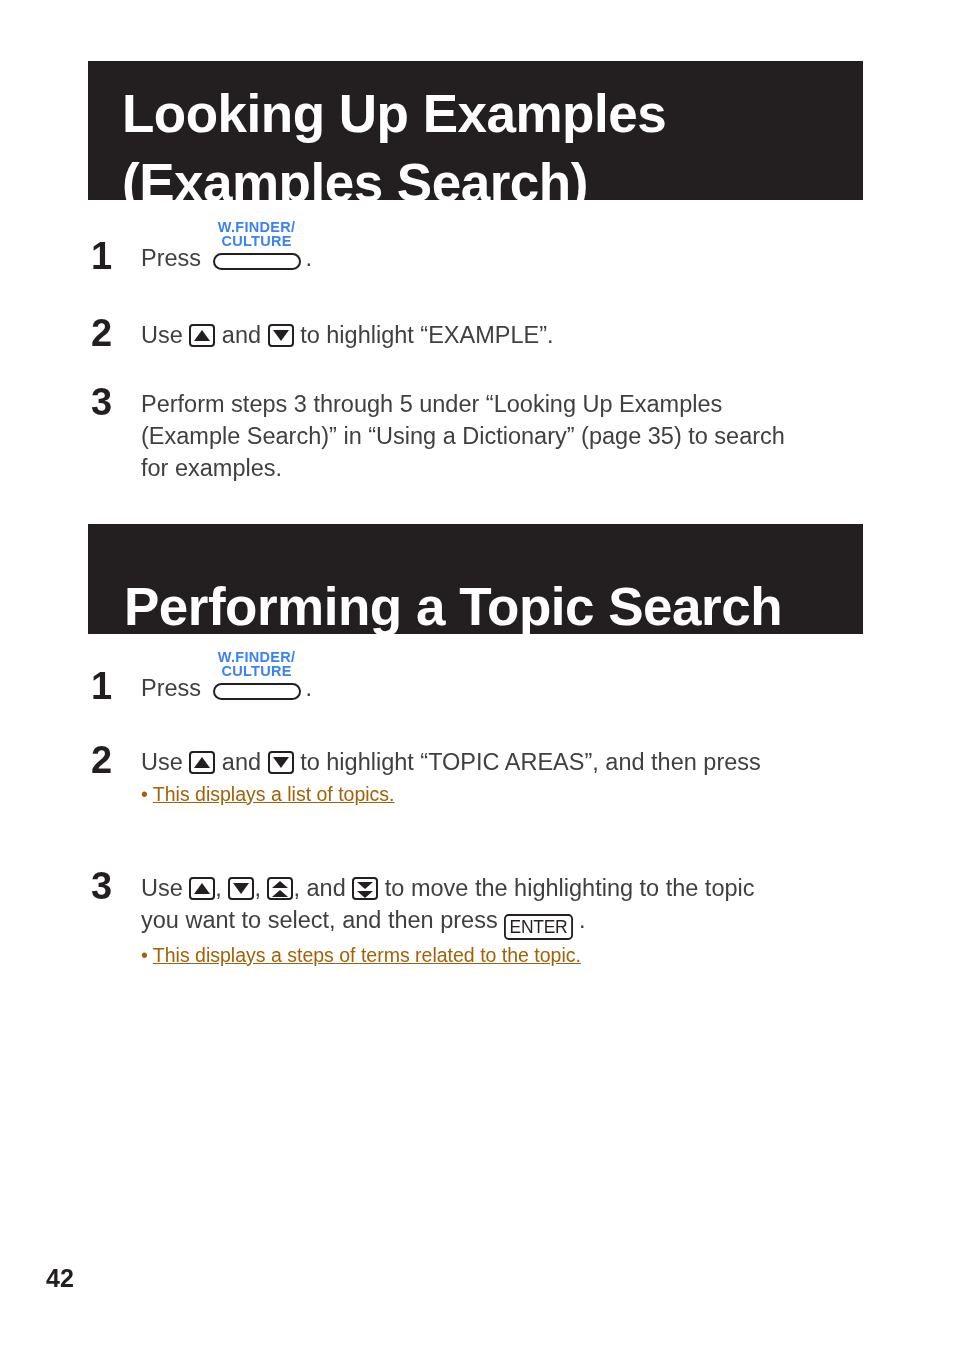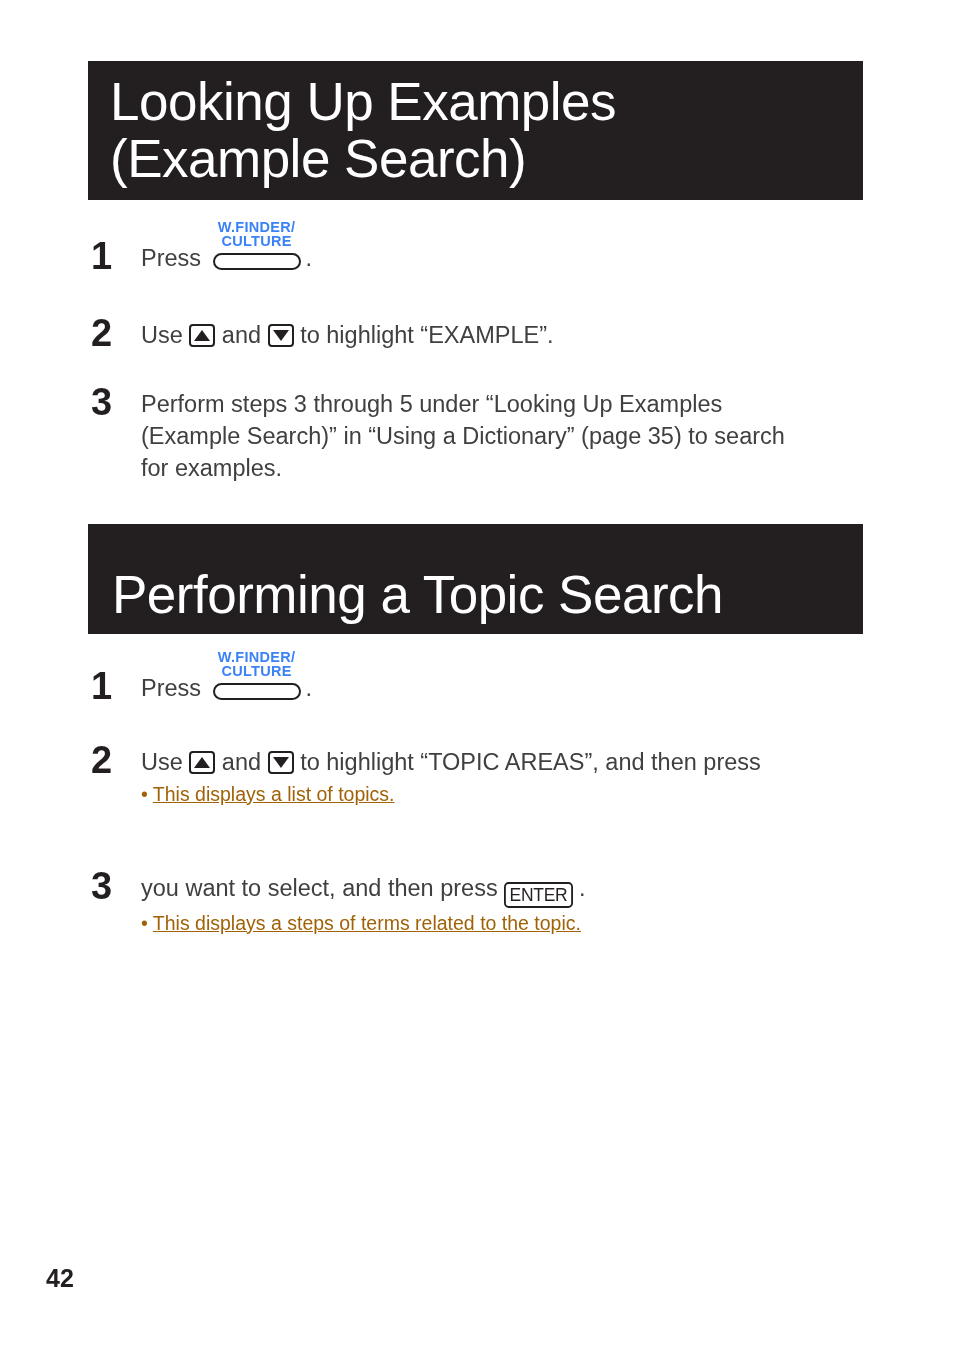--- a/index.html
+++ b/index.html
@@ -26,24 +26,24 @@
   
   .banner {
     position: absolute;
     left: 88px;
     width: 775px;
     background: #231f20;
     box-sizing: border-box;
   }
   .banner-title {
     color: #ffffff;
-    font-weight: normal;
+    font-weight: bold;
     letter-spacing: -0.5px;
     line-height: 1.08;
-    margin: 0;
+    margin: 12px;
   }
 
   #banner-1 {
     top: 61px;
     height: 139px;
     padding: 12px 0 0 22px;
   }
   #banner-1 .banner-title {
     font-size: 53px;
   }
@@ -219,21 +219,21 @@
     color: #231f20;
   }
 </style>
 </head>
 <body>
 
 <div class="page">
 
   <div class="banner" id="banner-1">
     <div class="banner-title">Looking Up Examples</div>
-    <div class="banner-title">(Example Search)</div>
+    <div class="banner-title">(Examples Search)</div>
   </div>
 
   <div class="step" style="top:243px;">
     <div class="step-num">1</div>
     <div class="step-body">
       <span class="ln">
         <span>Press</span>
         <span class="key-wfinder">
           <span class="kf-lbl kf-l1">W.FINDER/</span>
           <span class="kf-lbl kf-l2">CULTURE</span>
@@ -296,20 +296,28 @@
     </div>
     <div class="sub-bullet">
       <span class="dot">•</span><span>This displays a list of topics.</span>
     </div>
   </div>
 
   <div class="step" style="top:873px;">
     <div class="step-num">3</div>
     <div class="step-body">
       <div class="ln">
+        <span>Use</span>
+        <span class="key-arrow"><span class="tri tri-up"></span></span><span>,</span>
+        <span class="key-arrow"><span class="tri tri-down"></span></span><span>,</span>
+        <span class="key-arrow dbl"><span class="tri tri-up-a"></span><span class="tri tri-up-b"></span></span><span>, and</span>
+        <span class="key-arrow dbl"><span class="tri tri-dn-a"></span><span class="tri tri-dn-b"></span></span>
+        <span>to move the highlighting to the topic</span>
+      </div>
+      <div class="ln">
         <span>you want to select, and then press</span>
         <span class="key-enter">ENTER</span><span>.</span>
       </div>
     </div>
     <div class="sub-bullet">
       <span class="dot">•</span><span>This displays a steps of terms related to the topic.</span>
     </div>
   </div>
 
   <div id="page-number">42</div>

